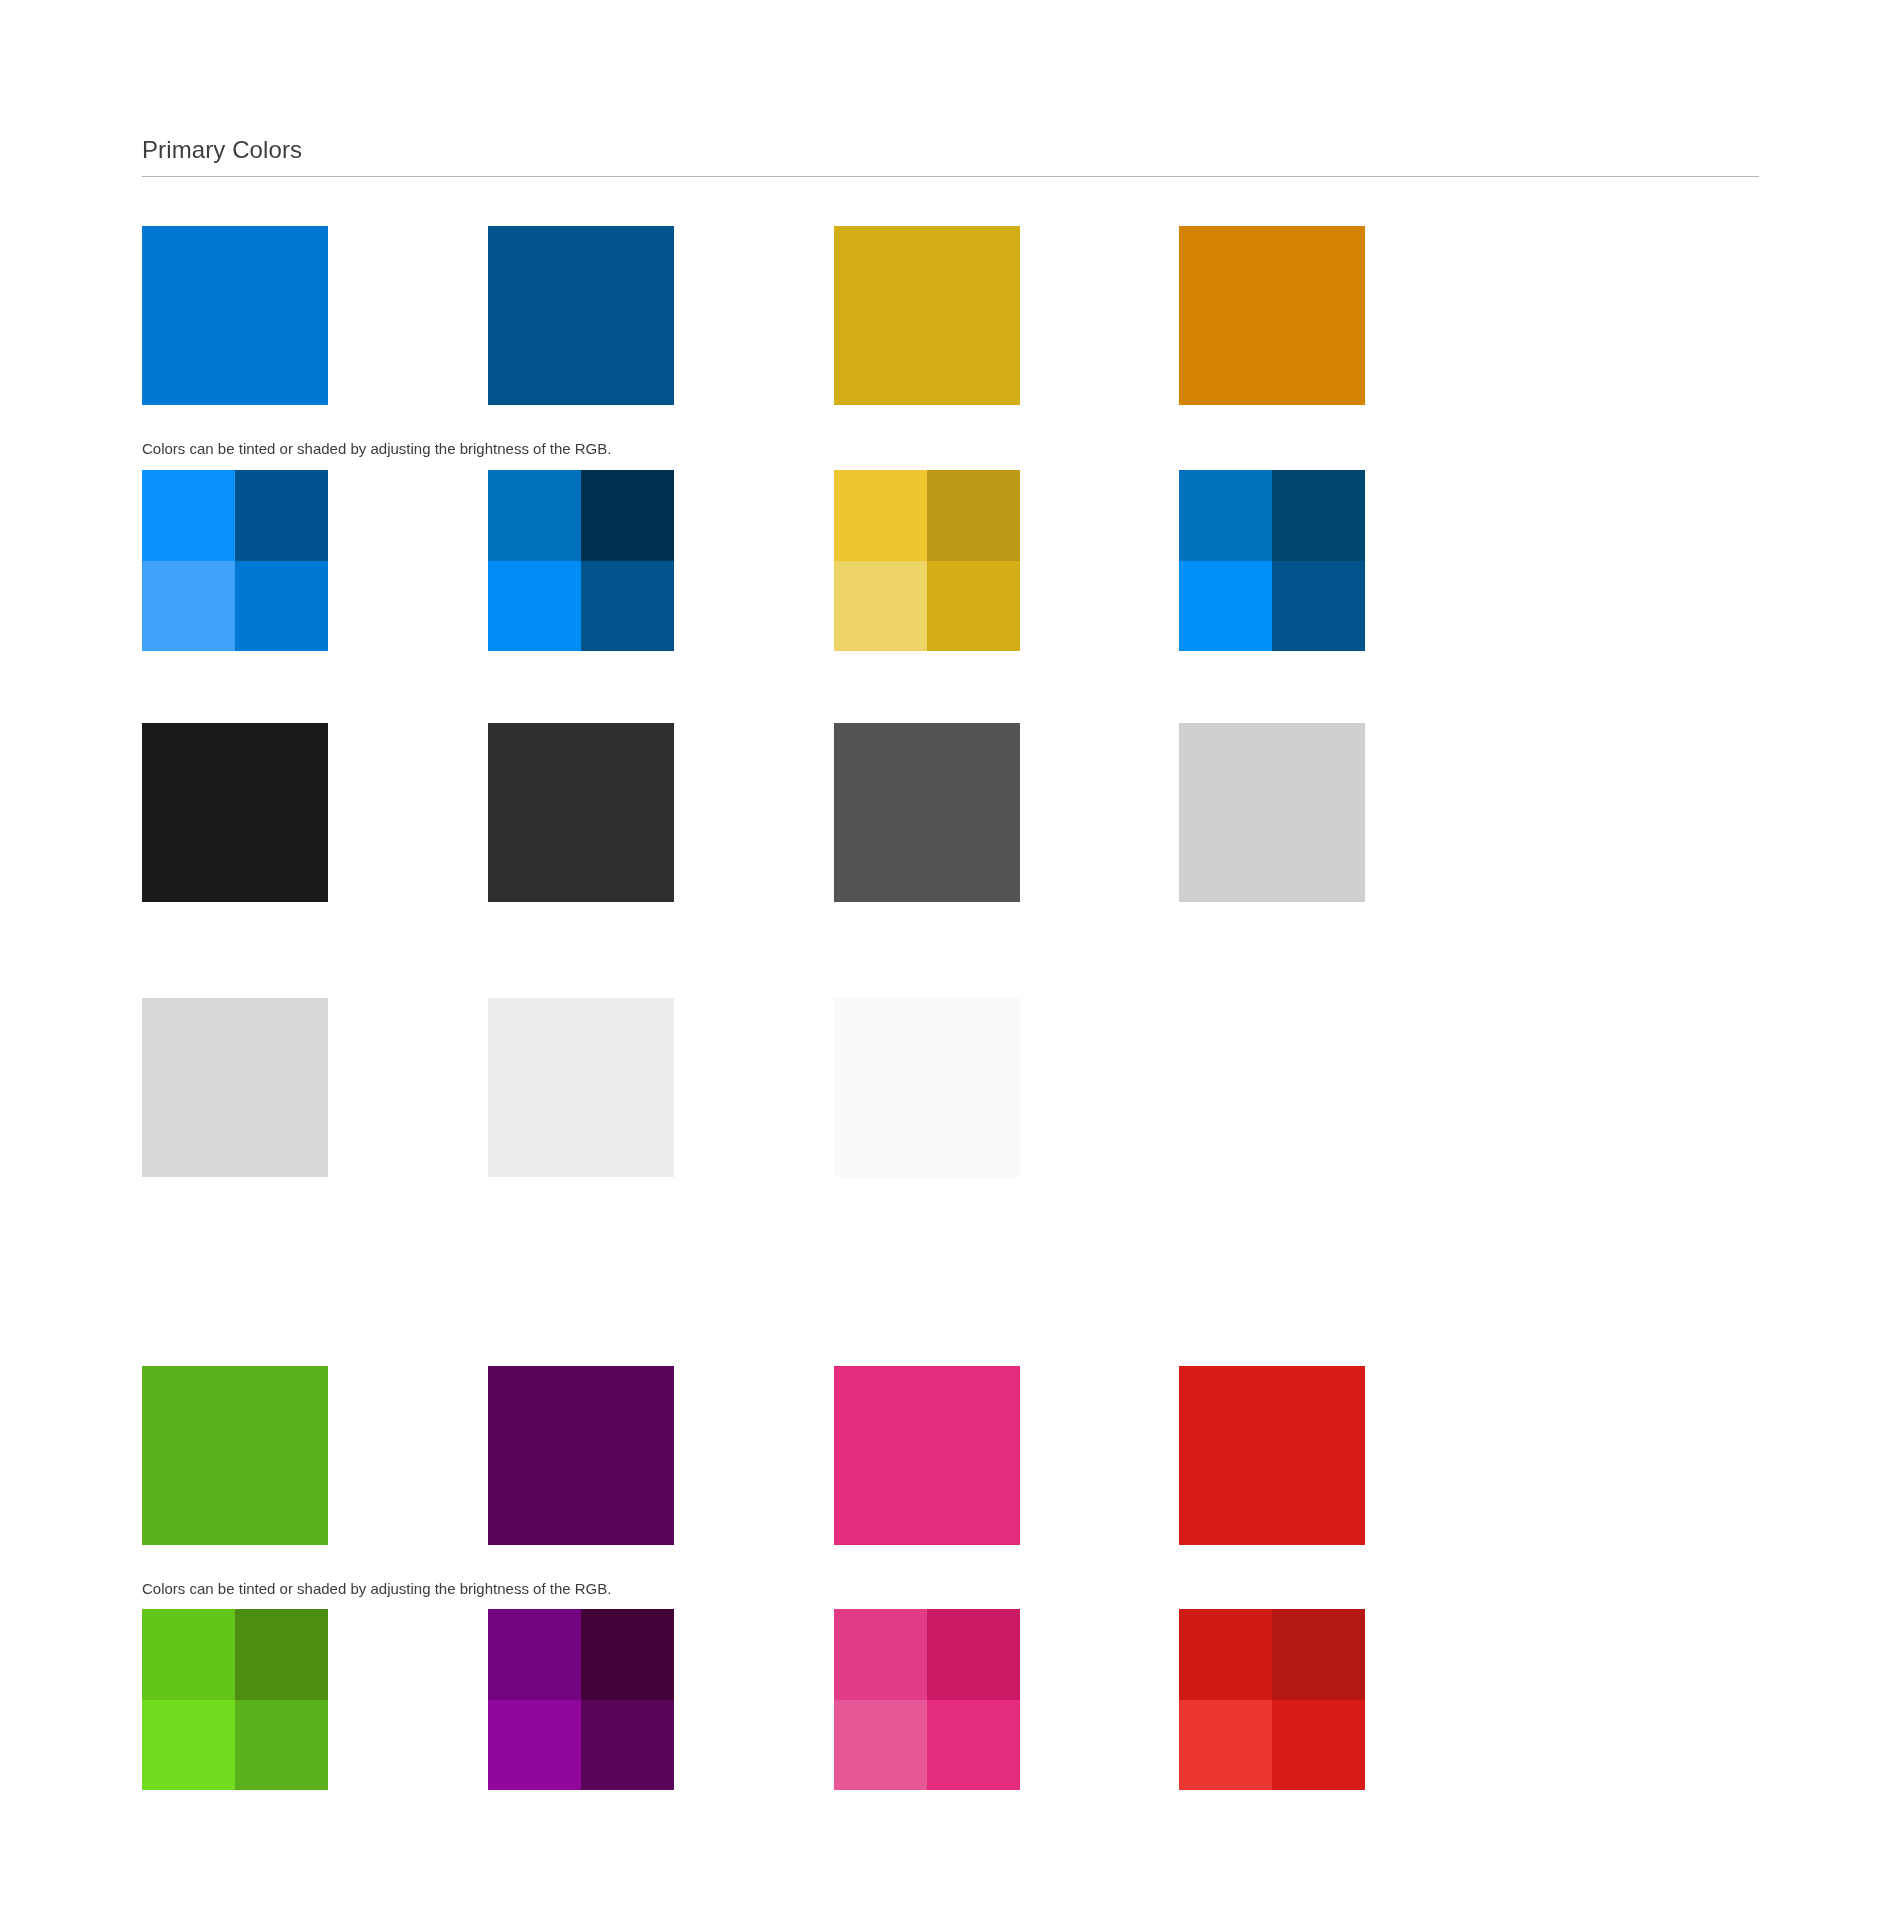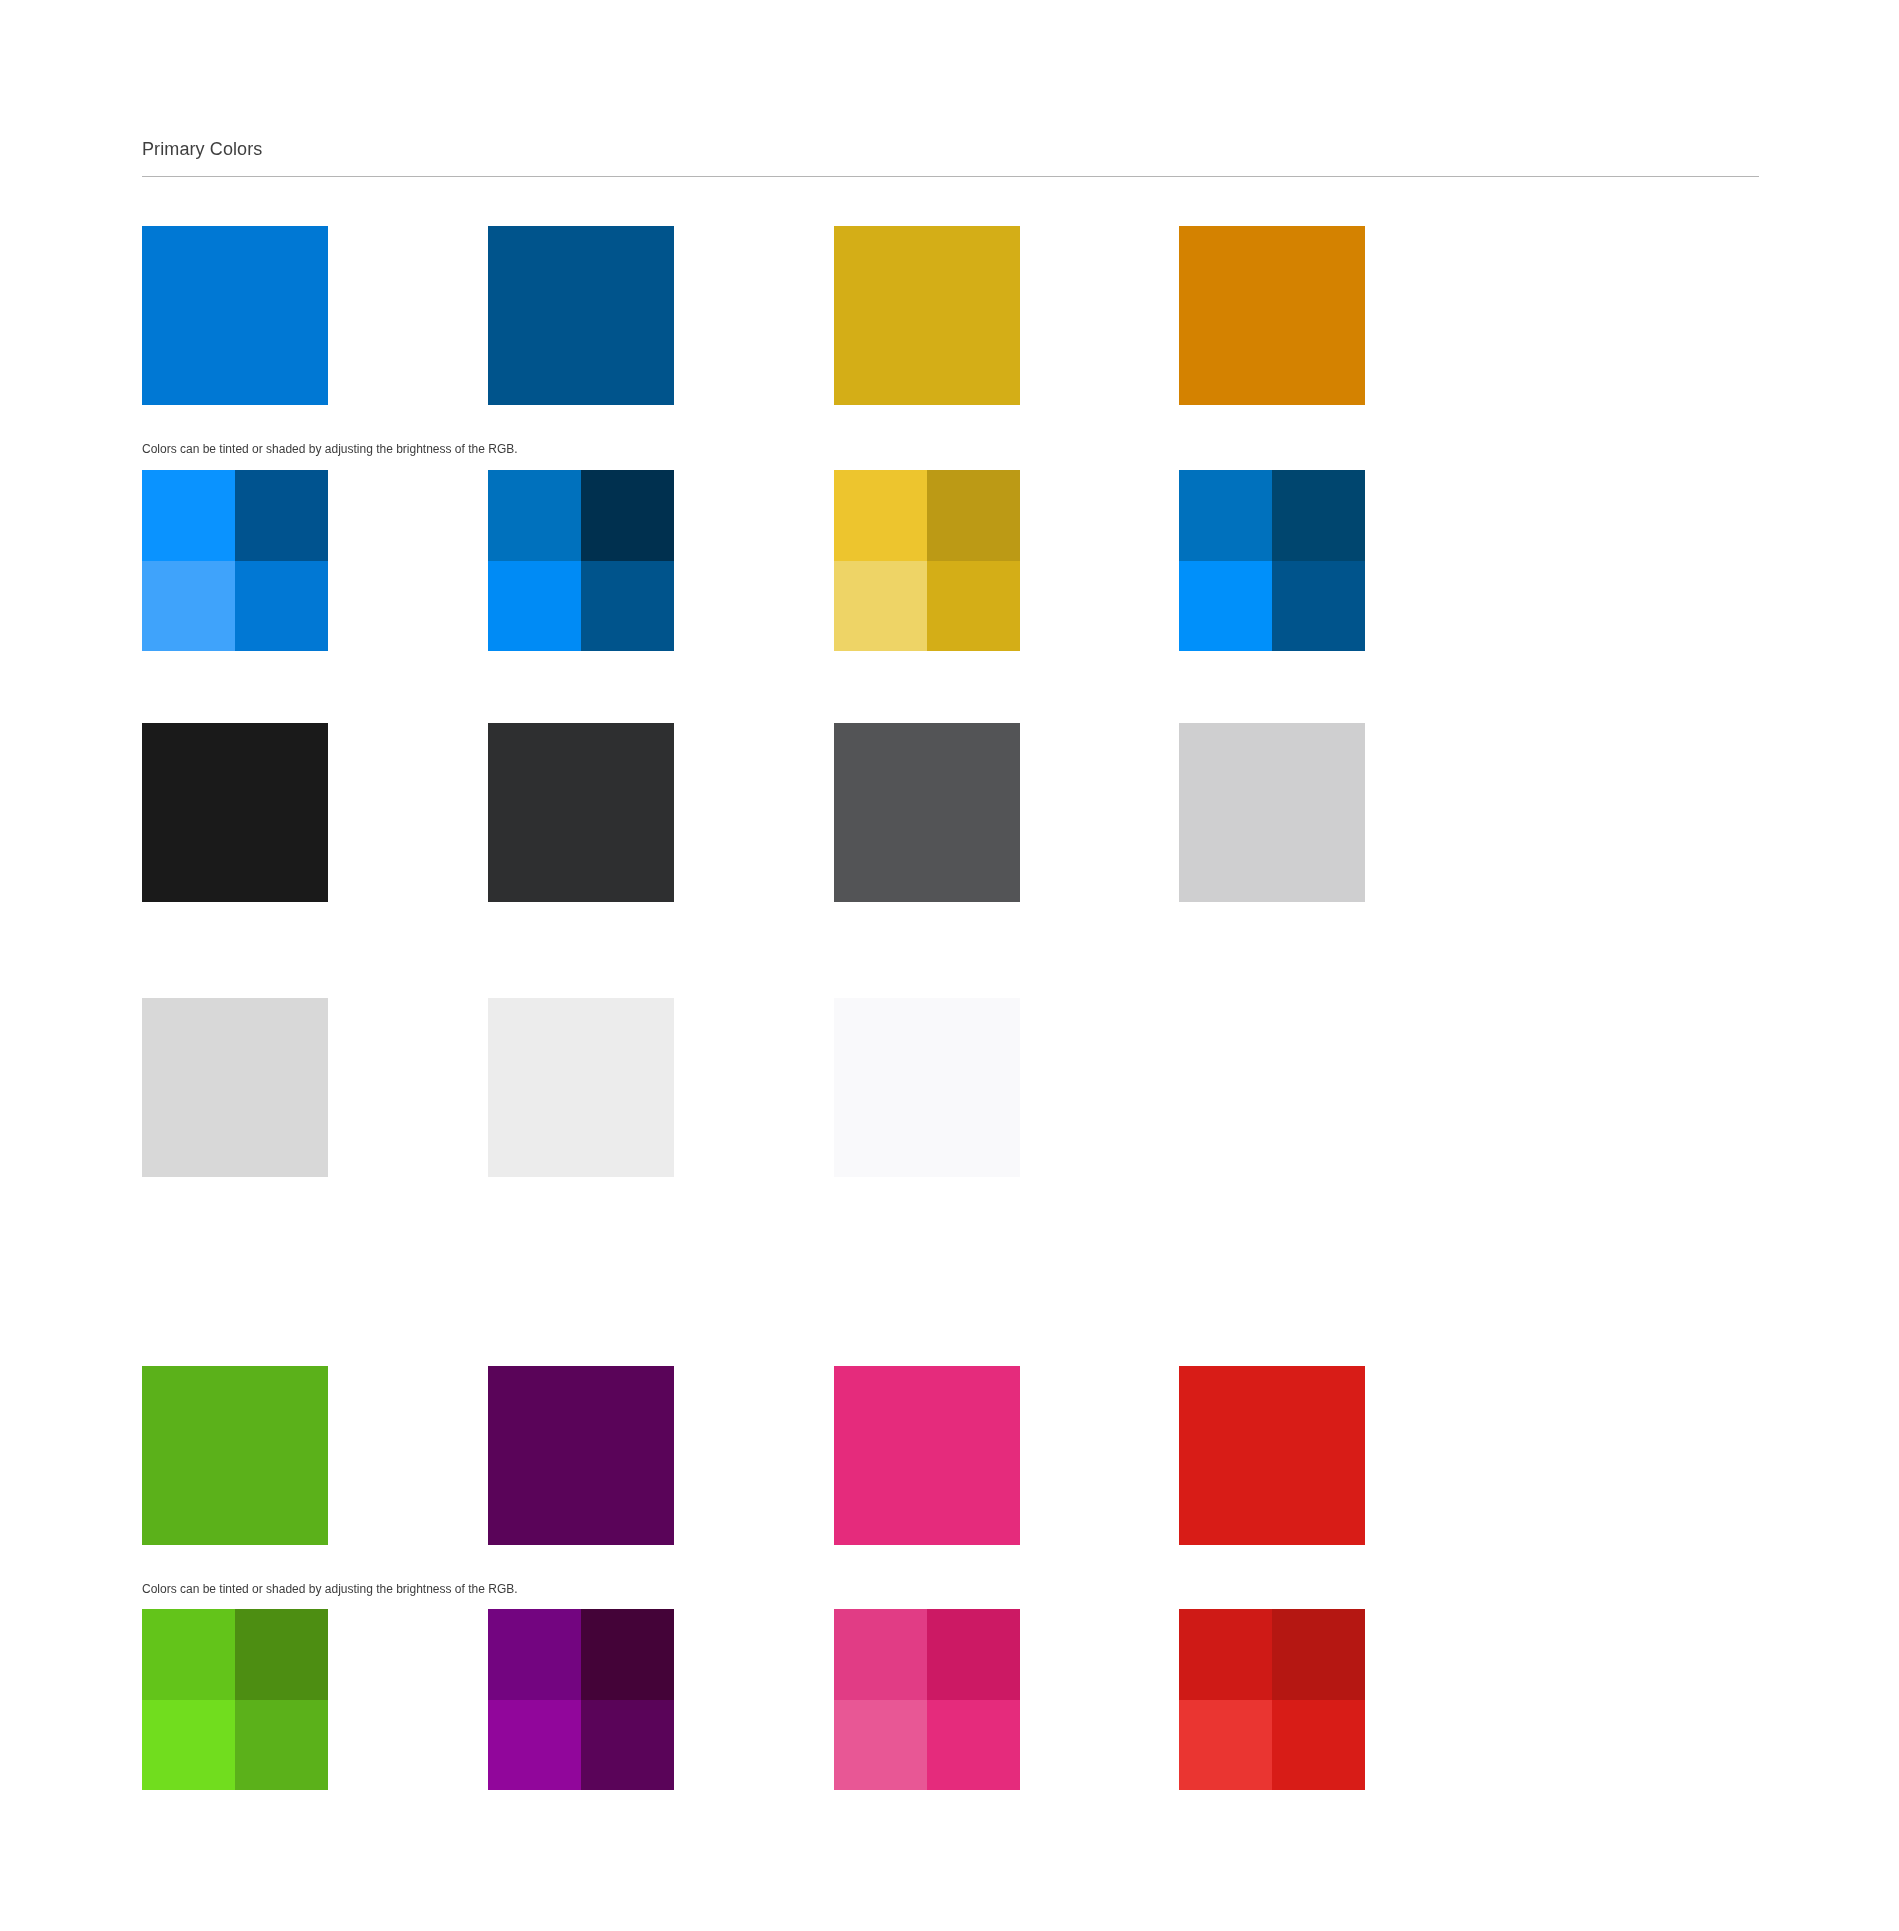--- a/index.html
+++ b/index.html
@@ -27,21 +27,21 @@
   
   .section {
     position: absolute;
     left: 142px;
     width: 1617px;
   }
   #section-primary   { top: 135px; }
   #section-secondary { top: 1265px; }
 
   .section-heading {
-    font-size: 18px;
+    font-size: 24px;
     font-weight: 400;
     color: #3f3f3f;
     letter-spacing: 0.1px;
     line-height: 29px;
     margin: 0;
     padding: 0 0 11.8px 0;
     white-space: nowrap;
   }
   .section-rule {
     width: 1617px;
@@ -83,21 +83,21 @@
   .quad > span {
     display: block;
     width: 100%;
     height: 100%;
   }
 
   
   .caption {
     position: absolute;
     left: 142px;
-    font-size: 12px;
+    font-size: 15px;
     font-weight: 400;
     color: #3c3c3c;
     line-height: 20px;
     white-space: nowrap;
   }
 
   
   #primary-base-row   { top: 226px; }
   #primary-caption    { top: 439px; }
   #primary-tint-row   { top: 470px; height: 181px; }

